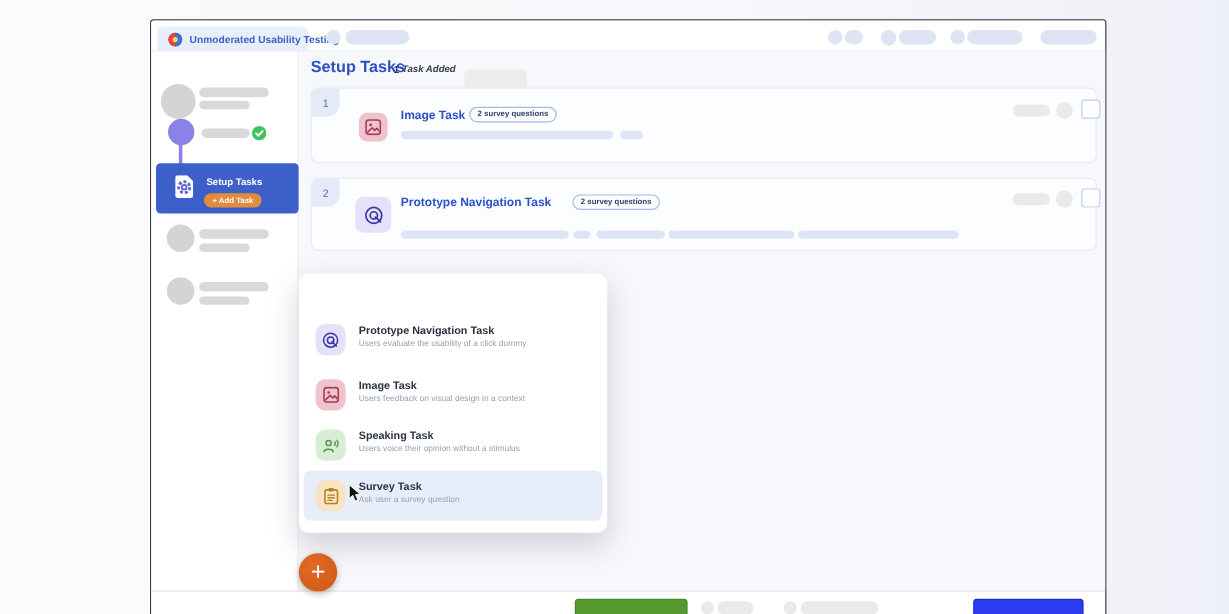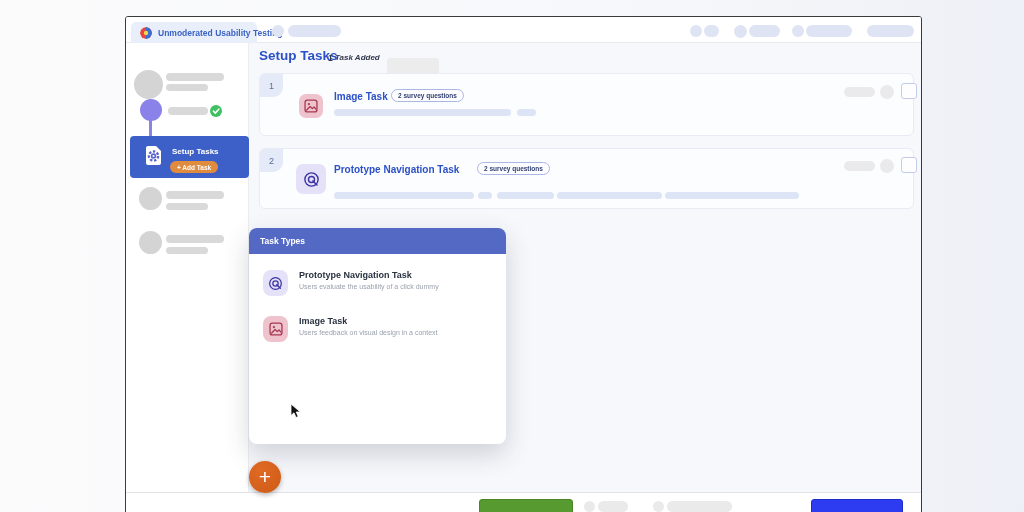--- a/index.html
+++ b/index.html
@@ -201,23 +201,20 @@
       <div class="lpill" style="left:237px;top:43px;width:57px"></div>
       <div class="lpill" style="left:297px;top:43px;width:105px"></div>
       <div class="lpill" style="left:405px;top:43px;width:134px"></div>
       <div class="ctl-pill" style="left:584px;top:12px"></div>
       <div class="ctl-circle" style="left:620px;top:10px"></div>
       <div class="checkbox" style="left:641px;top:8px"></div>
     </div>
   </div>
 
   <div class="popover">
-    <div class="popover-header">
-      <span>Task Types</span>
-    </div>
 
     <div class="tt-item" style="top:34px">
       <div class="tt-tile tile lav">
         <svg width="15" height="15" viewBox="0 0 18 18">
             <circle cx="9" cy="9" r="7" fill="none" stroke="#3c34a4" stroke-width="1.5"></circle>
             <circle cx="9" cy="9" r="3.2" fill="none" stroke="#3c34a4" stroke-width="1.5"></circle>
             <path d="M10.5 10.5 L14.8 14.8" stroke="#3c34a4" stroke-width="1.6" stroke-linecap="round"></path>
           </svg>
       </div>
       <div class="tt-title">Prototype Navigation Task</div>
@@ -229,21 +226,44 @@
         <svg width="14" height="14" viewBox="0 0 16 16">
             <rect x="1.2" y="1.2" width="13.6" height="13.6" rx="2.6" fill="none" stroke="#a63a52" stroke-width="1.5"></rect>
             <circle cx="5.6" cy="5.8" r="1.3" fill="#a63a52"></circle>
             <path d="M3 12.5 L7 8.5 L9.5 11 L11.5 9 L13.5 11.5" fill="none" stroke="#a63a52" stroke-width="1.5" stroke-linecap="round" stroke-linejoin="round"></path>
           </svg>
       </div>
       <div class="tt-title">Image Task</div>
       <div class="tt-desc">Users feedback on visual design in a context</div>
     </div>
 
-
+    <div class="tt-item" style="top:122px">
+      <div class="tt-tile tile green">
+        <svg width="15" height="15" viewBox="0 0 18 18">
+            <circle cx="7" cy="6.2" r="2.6" fill="none" stroke="#4e9a47" stroke-width="1.5"></circle>
+            <path d="M2.5 15 c0-3.4 9-3.4 9 0" fill="none" stroke="#4e9a47" stroke-width="1.5" stroke-linecap="round"></path>
+            <path d="M13 5.2 q1.6 1.6 0 3.2" fill="none" stroke="#4e9a47" stroke-width="1.4" stroke-linecap="round"></path>
+            <path d="M15.2 3.6 q2.6 3.2 0 6.4" fill="none" stroke="#4e9a47" stroke-width="1.4" stroke-linecap="round"></path>
+          </svg>
+      </div>
+      <div class="tt-title">Speaking Task</div>
+      <div class="tt-desc">Users voice their opinion without a stimulus</div>
+    </div>
+
+    <div class="tt-item hl" style="top:164px">
+      <div class="tt-tile tile amber">
+        <svg width="14" height="15" viewBox="0 0 16 17">
+            <rect x="2" y="2.5" width="12" height="13" rx="2" fill="none" stroke="#b8821f" stroke-width="1.5"></rect>
+            <rect x="5.5" y="0.8" width="5" height="3.2" rx="1" fill="#b8821f"></rect>
+            <path d="M5 7.5 h6 M5 10 h6 M5 12.5 h4" stroke="#b8821f" stroke-width="1.3" stroke-linecap="round"></path>
+          </svg>
+      </div>
+      <div class="tt-title">Survey Task</div>
+      <div class="tt-desc">Ask user a survey question</div>
+    </div>
   </div>
 
   <svg class="cursor" width="12" height="16" viewBox="0 0 12 16">
     <path d="M1 1 L1 12.5 L4 9.8 L6 14.5 L8.2 13.5 L6.2 9 L10.3 9 Z" fill="#111" stroke="#fff" stroke-width="0.8"></path>
   </svg>
 
   <button class="fab">+</button>
 
   <div class="footer">
     <button class="btn-green"></button>

